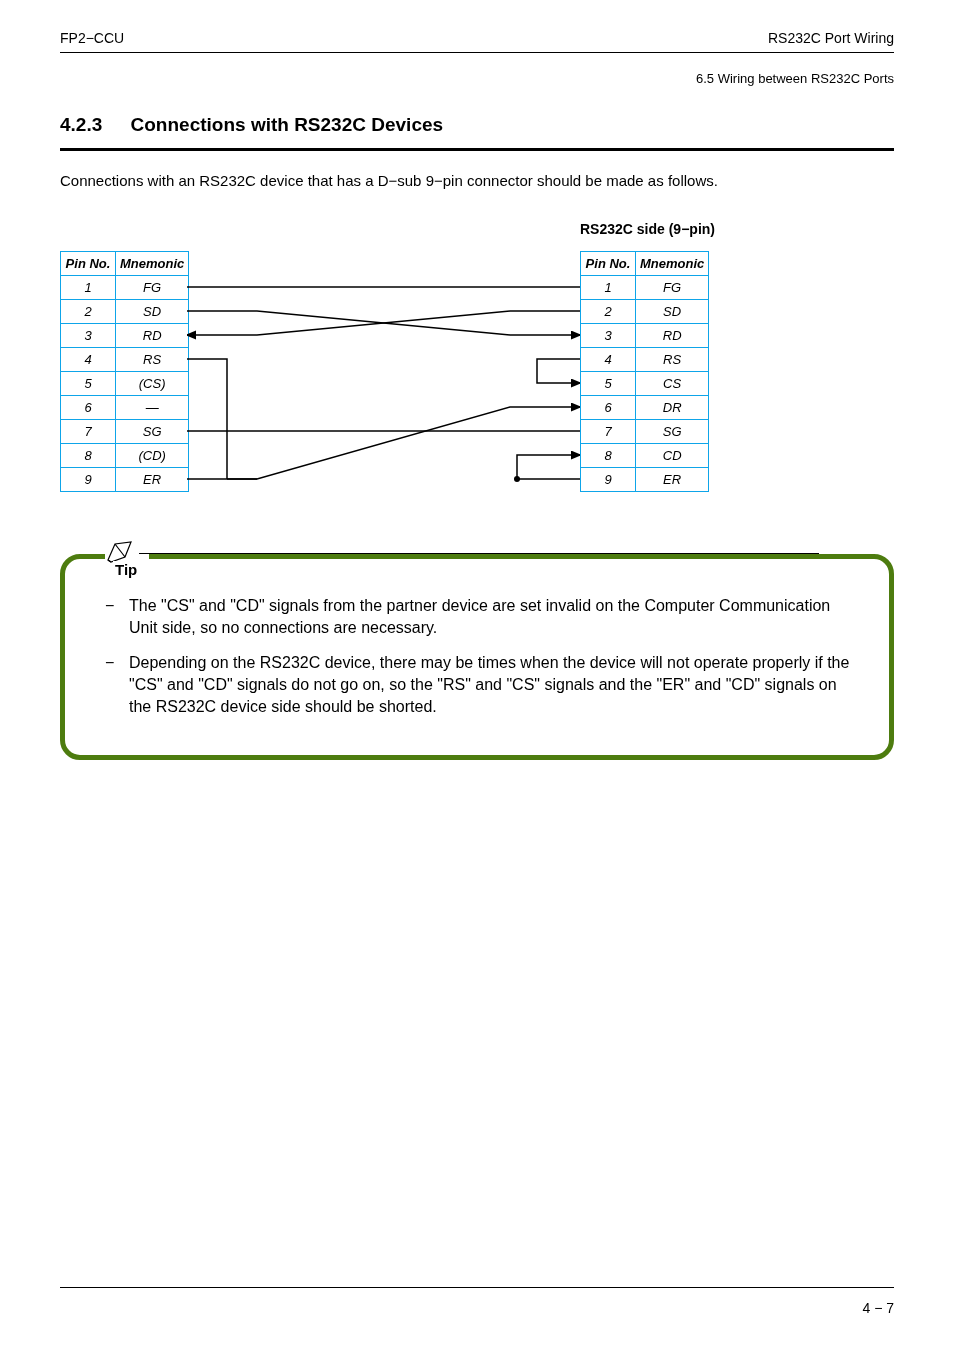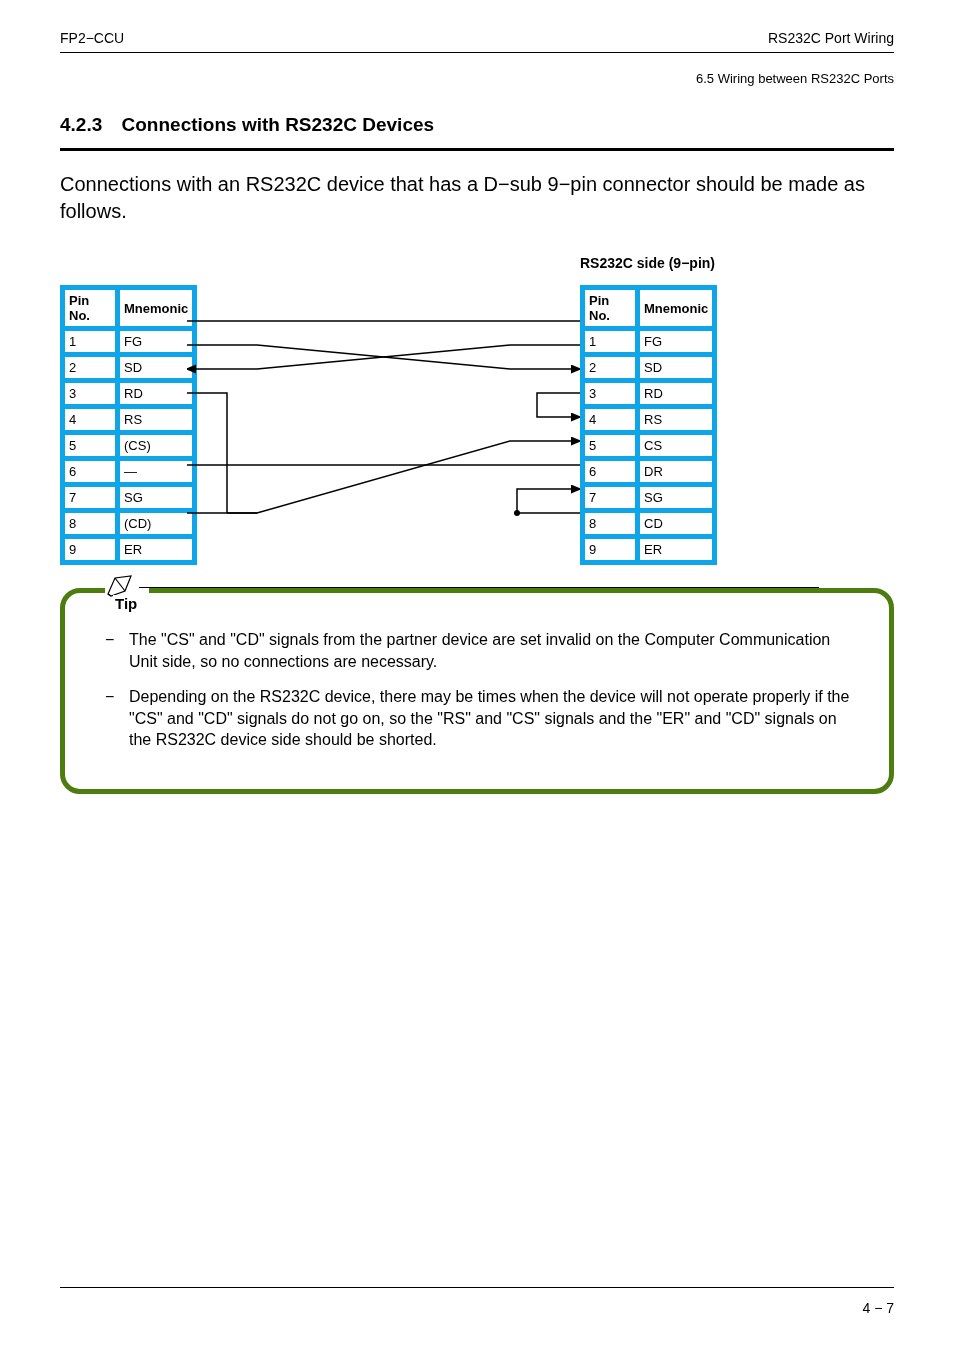--- a/index.html
+++ b/index.html
@@ -31,24 +31,24 @@
     }
     .section-heading {
       font-size: 19px;
       font-weight: bold;
       padding-bottom: 12px;
       border-bottom: 3px solid #000;
       margin-bottom: 20px;
     }
     .section-heading .num {
       display: inline-block;
-      margin-right: 14px;
+      margin-right: 23px;
     }
     .intro-text {
-      font-size: 20px;
+      font-size: 15px;
       line-height: 1.35;
       margin-bottom: 18px;
     }
     .diagram-area {
       position: relative;
       width: 720px;
       height: 295px;
       margin-bottom: 40px;
     }
     .caption-left {
@@ -67,24 +67,25 @@
     }
     .pin-table {
       position: absolute;
       top: 42px;
       border-collapse: collapse;
       font-size: 13px;
     }
     .pin-table.left-table { left: 0; }
     .pin-table.right-table { left: 520px; }
     .pin-table th, .pin-table td {
-      border: 5px solid #0ea5e9;
-      text-align: left;
+      border: 1px solid #0ea5e9;
+      text-align: center;
       padding: 3px 4px;
       height: 24px;
+      font-style: italic;
     }
     .pin-table th {
       font-weight: bold;
       background: #fff;
     }
     .pin-table .col-pin { width: 55px; }
     .pin-table .col-mnem { width: 72px; }
     svg.wiring {
       position: absolute;
       top: 42px;

